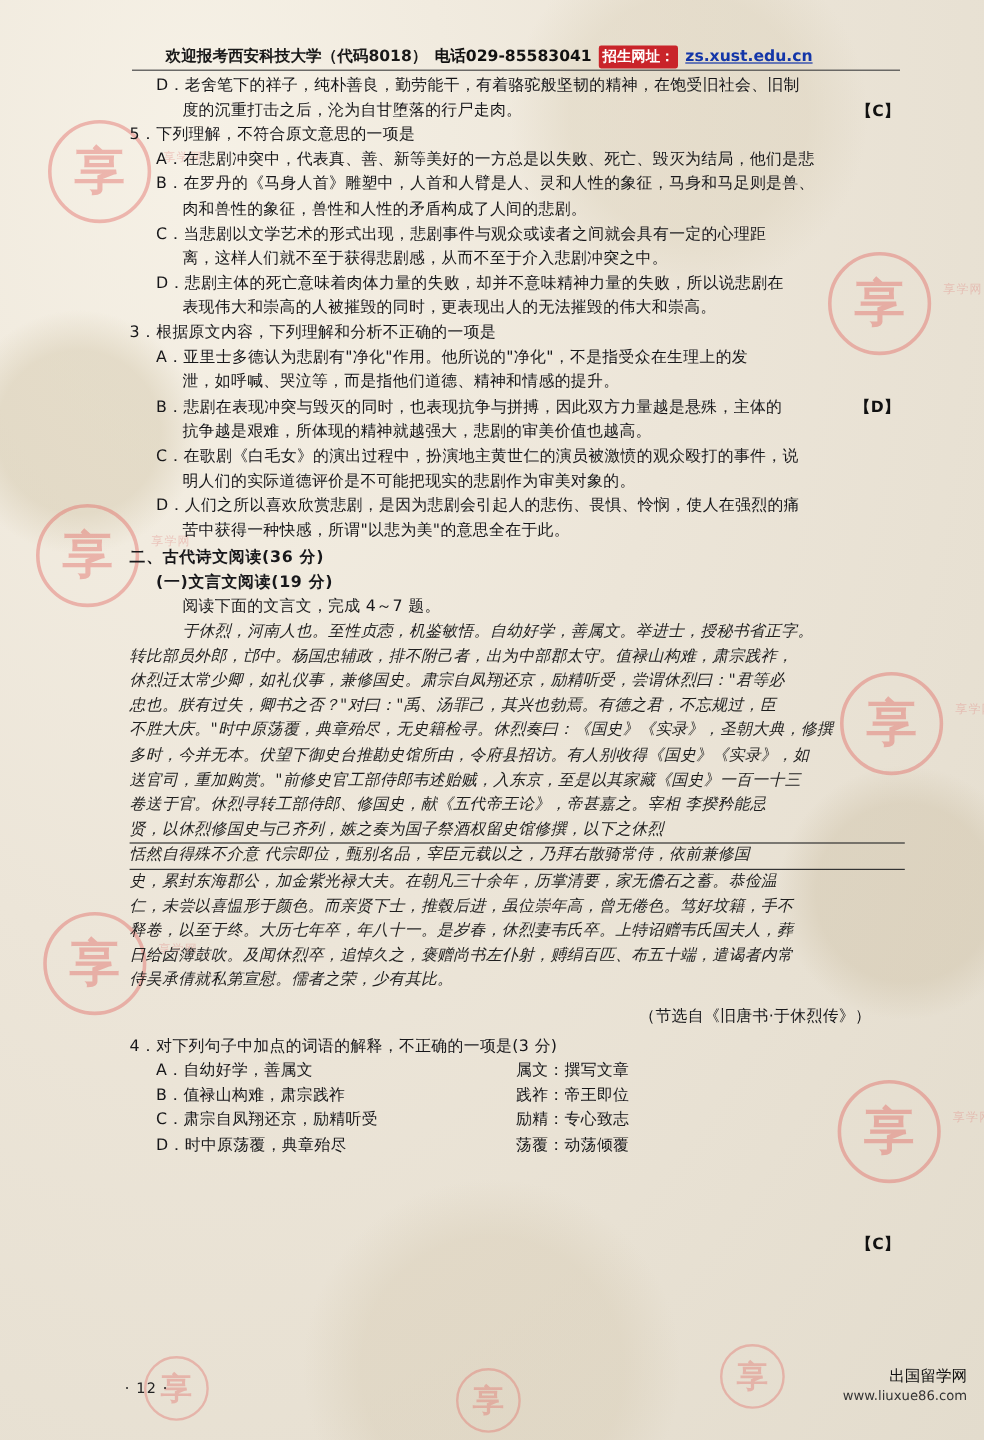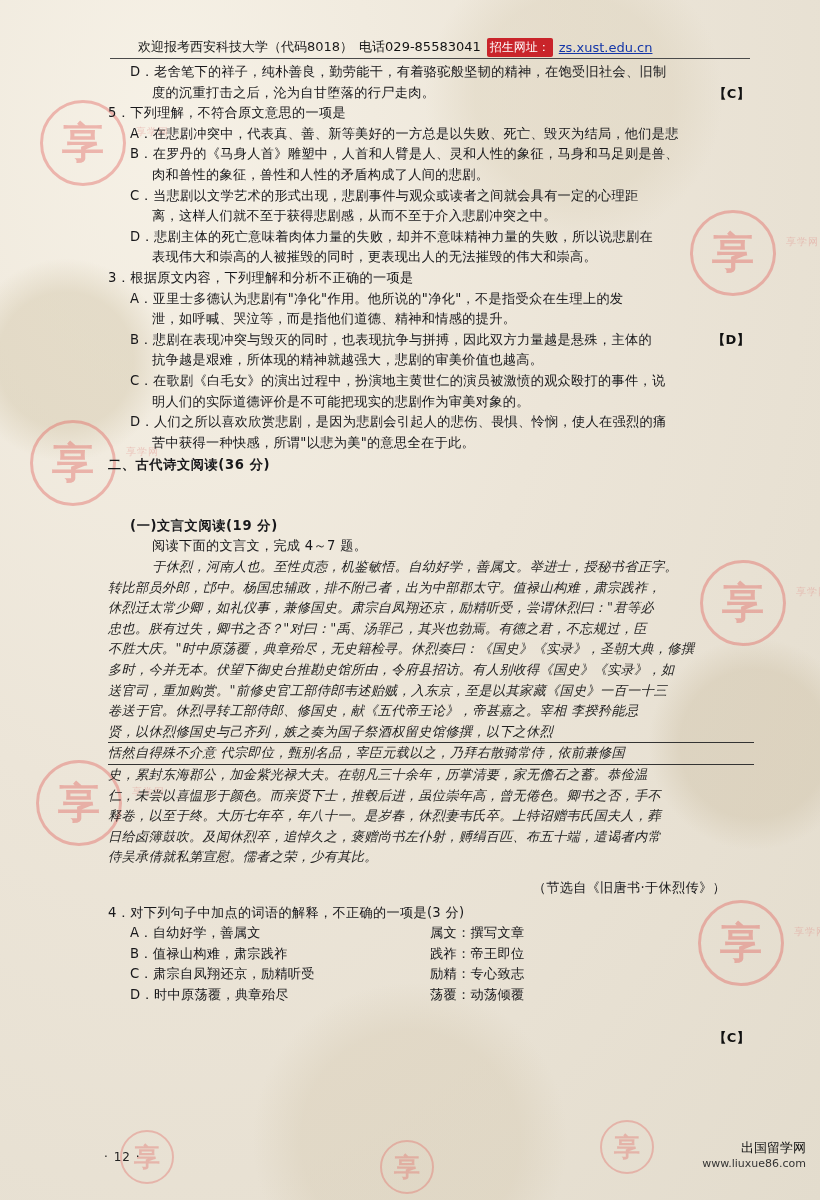--- a/index.html
+++ b/index.html
@@ -37,21 +37,21 @@
   .banner {
     position: absolute;
     top: 36px;
     left: 138px;
     width: 596px;
     height: 22px;
     display: flex;
     align-items: center;
     gap: 6px;
     font-size: 13px;
-    font-weight: normal;
+    font-weight: bold;
     color: #1a1a1a;
     white-space: nowrap;
   }
   .banner .b-red {
     background: #c9242a;
     color: #fff;
     padding: 1px 3px;
     border-radius: 2px;
     font-size: 12px;
   }
@@ -77,21 +77,21 @@
     width: 646px;
     font-family: "DejaVu Sans", "Liberation Sans", sans-serif;
     font-size: 13.2px;
     line-height: 20.6px;
     color: #17171a;
     letter-spacing: .3px;
   }
   .ln { position: relative; white-space: pre-wrap; }
   .ind1 { padding-left: 22px; }
   .ind2 { padding-left: 44px; }
-  .sec-title { font-weight: bold; letter-spacing: .6px; margin-top: 40px; }
+  .sec-title { font-weight: bold; letter-spacing: .6px; }
   .u { border-bottom: 1px solid #333; }
   .handwrite {
     font-family: "DejaVu Serif", "Liberation Serif", serif;
     font-style: italic;
     color: #1f1f1f;
   }
   
   .mark {
     position: absolute;
     font-size: 13px;
@@ -244,21 +244,21 @@
     <div class="ln handwrite">转比部员外郎，邙中。杨国忠辅政，排不附己者，出为中部郡太守。值禄山构难，肃宗践祚，</div>
     <div class="ln handwrite">休烈迁太常少卿，如礼仪事，兼修国史。肃宗自凤翔还京，励精听受，尝谓休烈曰："君等必</div>
     <div class="ln handwrite">忠也。朕有过失，卿书之否？"对曰："禹、汤罪己，其兴也勃焉。有德之君，不忘规过，臣</div>
     <div class="ln handwrite">不胜大庆。"时中原荡覆，典章殆尽，无史籍检寻。休烈奏曰：《国史》《实录》，圣朝大典，修撰</div>
     <div class="ln handwrite">多时，今并无本。伏望下御史台推勘史馆所由，令府县招访。有人别收得《国史》《实录》，如</div>
     <div class="ln handwrite">送官司，重加购赏。"前修史官工部侍郎韦述贻贼，入东京，至是以其家藏《国史》一百一十三</div>
     <div class="ln handwrite">卷送于官。休烈寻转工部侍郎、修国史，献《五代帝王论》，帝甚嘉之。宰相 李揆矜能忌</div>
     <div class="ln handwrite u">贤，以休烈修国史与己齐列，嫉之奏为国子祭酒权留史馆修撰，以下之休烈</div>
     <div class="ln handwrite u">恬然自得殊不介意 代宗即位，甄别名品，宰臣元载以之，乃拜右散骑常侍，依前兼修国</div>
     <div class="ln handwrite">史，累封东海郡公，加金紫光禄大夫。在朝凡三十余年，历掌清要，家无儋石之蓄。恭俭温</div>
-    <div class="ln handwrite">仁，未尝以喜愠形于颜色。而亲贤下士，推毂后进，虽位崇年高，曾无倦色。卿书之否，手不</div>
+    <div class="ln handwrite">仁，未尝以喜愠形于颜色。而亲贤下士，推毂后进，虽位崇年高，曾无倦色。笃好坟籍，手不</div>
     <div class="ln handwrite">释卷，以至于终。大历七年卒，年八十一。是岁春，休烈妻韦氏卒。上特诏赠韦氏国夫人，葬</div>
     <div class="ln handwrite">日给卤簿鼓吹。及闻休烈卒，追悼久之，褒赠尚书左仆射，赙绢百匹、布五十端，遣谒者内常</div>
     <div class="ln handwrite">侍吴承倩就私第宣慰。儒者之荣，少有其比。</div>
 
     <div class="ln" style="text-align:right; padding-right:28px; margin-top:10px;">（节选自《旧唐书·于休烈传》）</div>
 
     <div class="ln" style="margin-top:4px;">4．对下列句子中加点的词语的解释，不正确的一项是(3 分)</div>
 
     <div class="ln ind1" style="display:flex;">
       <span style="width:300px;"><span>A．</span><span>自幼好学，善属文</span></span>

